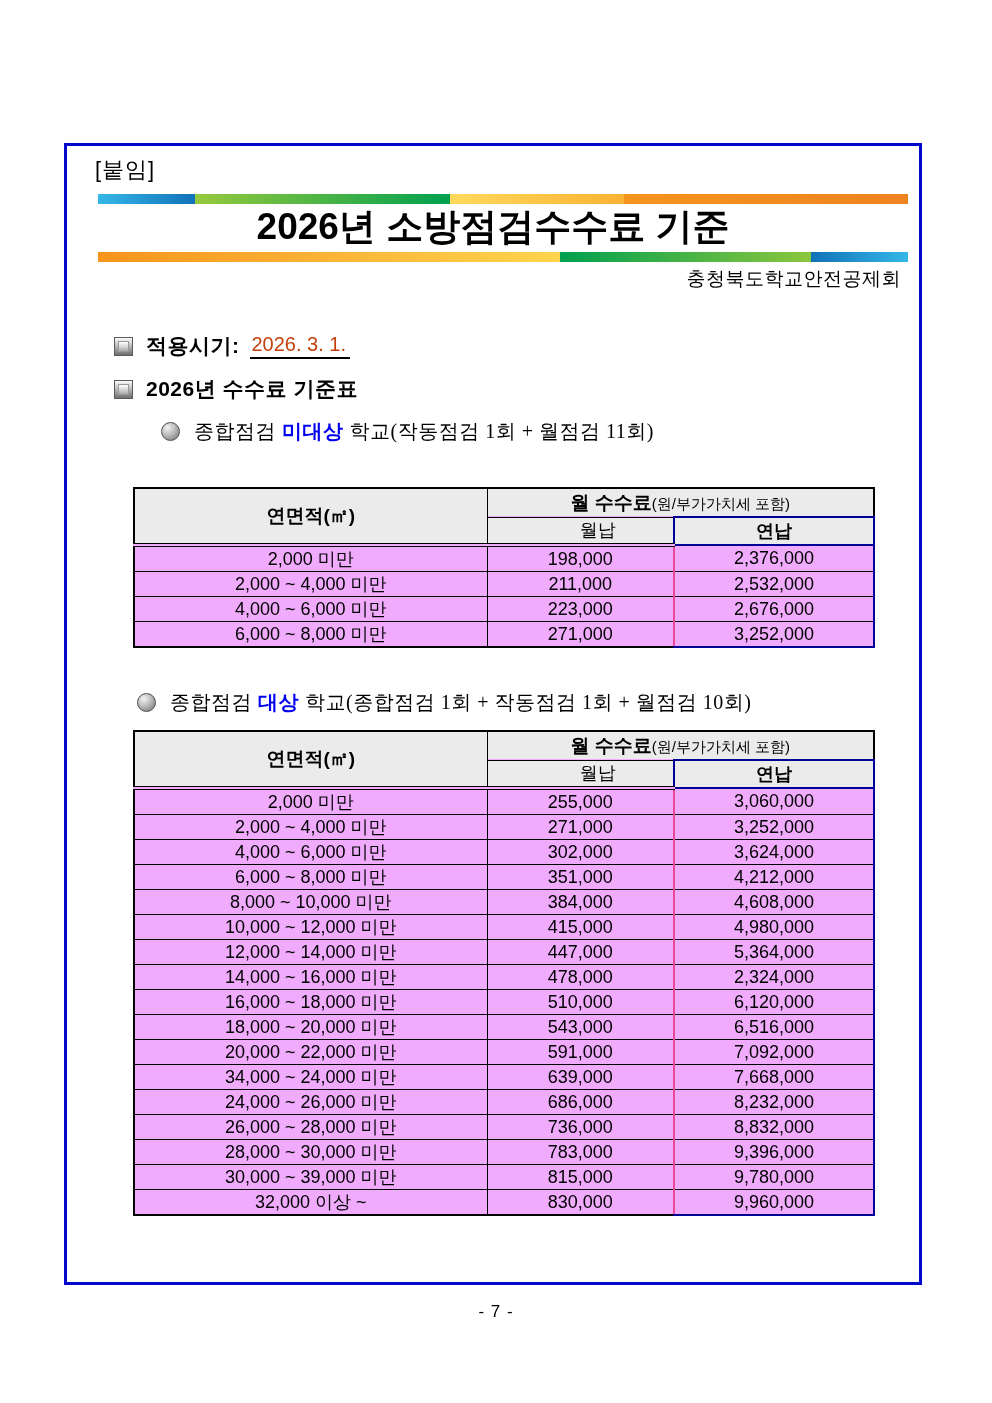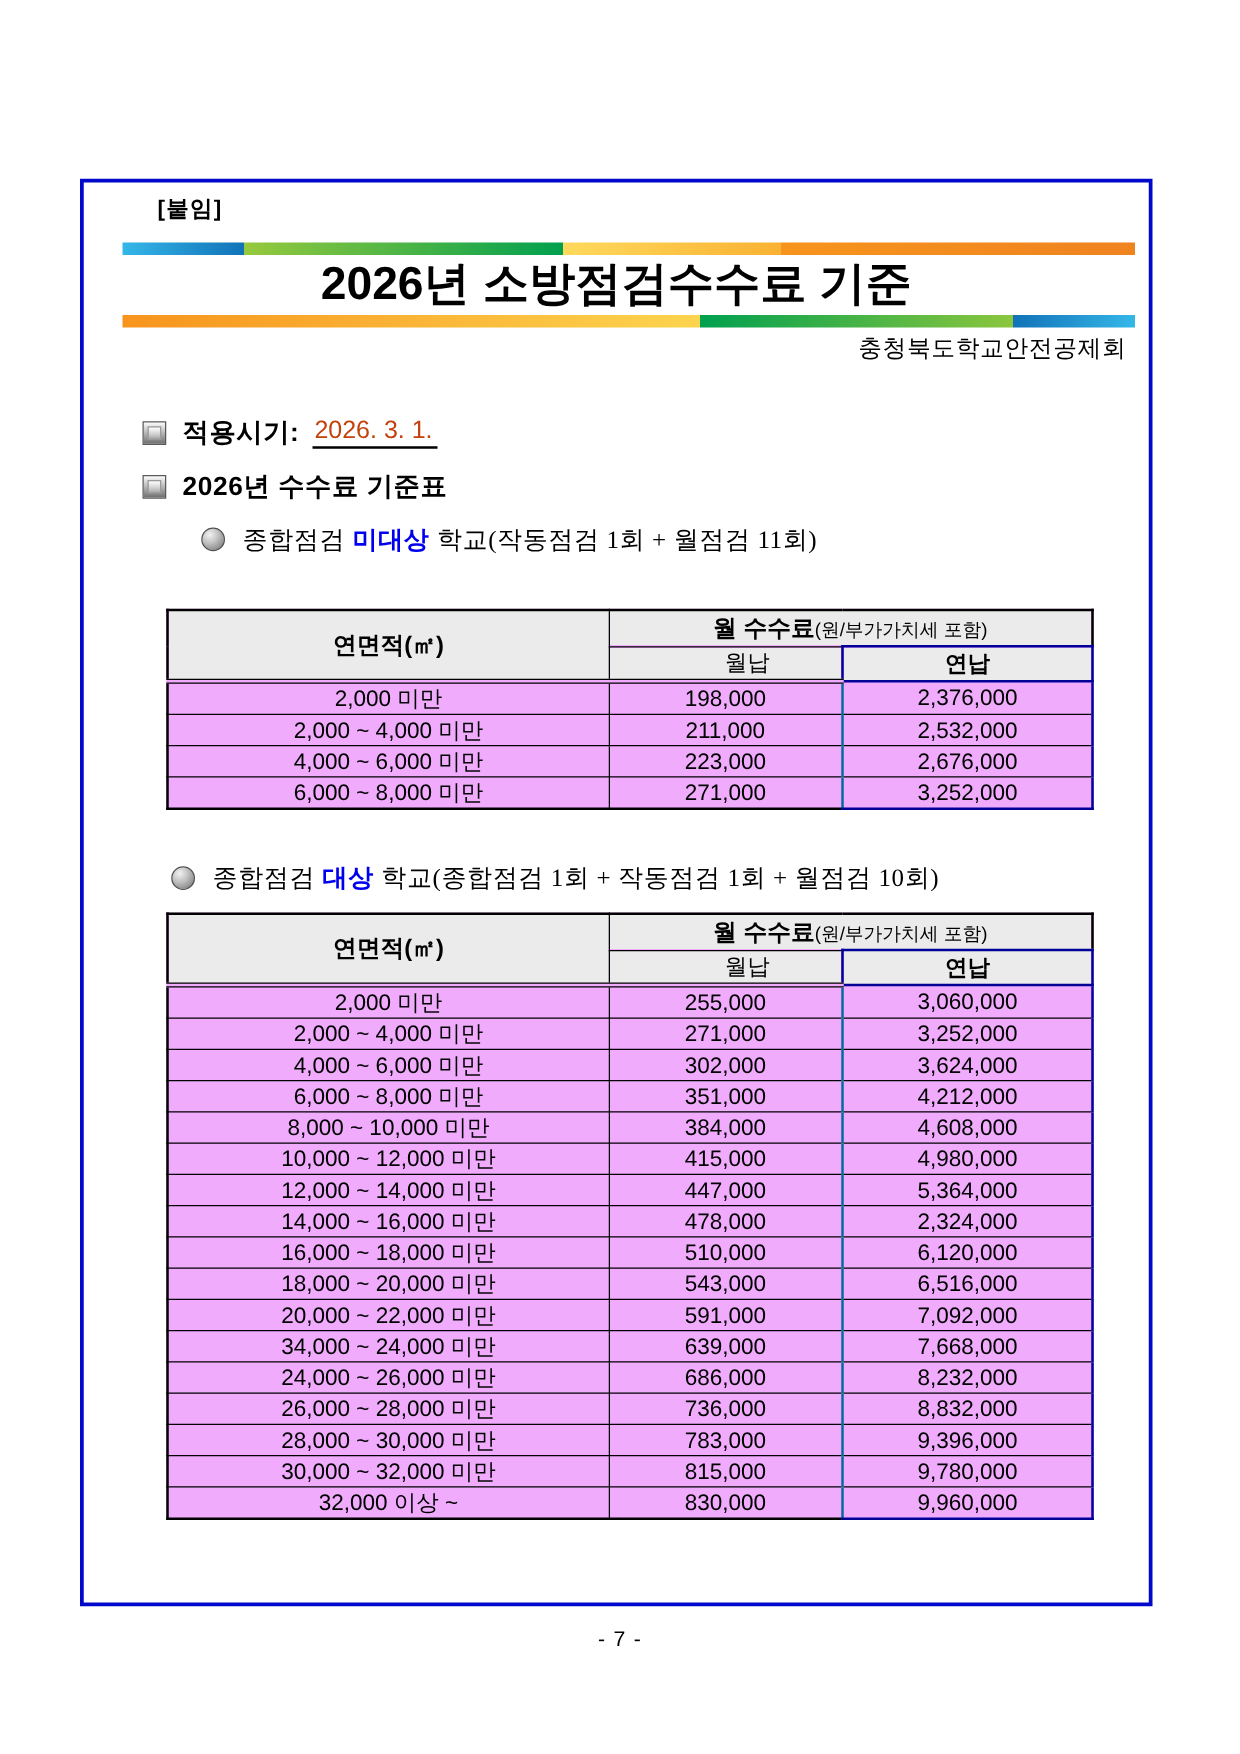--- a/index.html
+++ b/index.html
@@ -4,21 +4,21 @@
 <style>
   * { margin:0; padding:0; box-sizing:border-box; }
   html,body { background:#ffffff; }
   body { font-family:"Liberation Sans", sans-serif; color:#000; }
   .page { position:relative; width:992px; height:1403px; background:#fff; overflow:hidden; }
 
   
   .frame { position:absolute; left:64px; top:143px; width:858px; height:1142px;
            border:3px solid #0008cc; background:#fff; }
 
-  .attach { position:absolute; left:28px; top:9px; font-size:18px; font-weight:bold; letter-spacing:1px;margin-left:31px; }
+  .attach { position:absolute; left:28px; top:9px; font-size:22px; font-weight:normal; letter-spacing:1px; }
 
   .bar { position:absolute; left:31px; width:810px; height:10px; }
   .bar-top { top:48px;
     background:linear-gradient(to right,
       #35b7e8 0%, #1172b8 12%,
       #97c93d 12%, #00a04f 43.5%,
       #ffd95c 43.5%, #f9b233 65%,
       #f7941d 65%, #ef8320 100%); }
   .bar-bottom { top:106px;
     background:linear-gradient(to right,
@@ -63,21 +63,21 @@
   thead th { background:#ebebeb; font-weight:normal; }
   th.h-area { font-size:19px; font-weight:bold; }
   th.h-fee  { font-size:19px; font-weight:bold; height:29px; }
   th.h-fee .note { font-size:15px; font-weight:normal; }
   th.h-monthly { font-size:18px; height:28px;padding-left:35px; }
   th.h-yearly  { font-size:18px; font-weight:bold; }
   
   th.h-area, th.h-monthly { border-bottom:4px double #000; }
   
   th.h-yearly { border:2px solid #000099; border-bottom:2px solid #000099; }
-  td.c-yearly { border-left:2px solid #0369a1; border-right:2px solid #000099; }
+  td.c-yearly { border-left:2px solid #ec4899; border-right:2px solid #000099; }
   td.c-yearly.last { border-bottom:2px solid #000099; }
   .tbl-0 tbody td { height:25px; }
   .tbl-1 tbody td { height:25px; }
 
   .page-num { position:absolute; top:1302px; left:0; width:100%; text-align:center;
               font-size:17px; letter-spacing:1px; }
 </style>
 </head>
 <body>
 
@@ -243,21 +243,21 @@
             <td class="c-area">26,000 ~ 28,000 미만</td>
             <td class="c-monthly">736,000</td>
             <td class="c-yearly">8,832,000</td>
           </tr>
           <tr>
             <td class="c-area">28,000 ~ 30,000 미만</td>
             <td class="c-monthly">783,000</td>
             <td class="c-yearly">9,396,000</td>
           </tr>
           <tr>
-            <td class="c-area">30,000 ~ 32,000 미만</td>
+            <td class="c-area">30,000 ~ 39,000 미만</td>
             <td class="c-monthly">815,000</td>
             <td class="c-yearly">9,780,000</td>
           </tr>
           <tr>
             <td class="c-area last">32,000 이상 ~</td>
             <td class="c-monthly last">830,000</td>
             <td class="c-yearly last">9,960,000</td>
           </tr>
         </tbody>
     </table>

